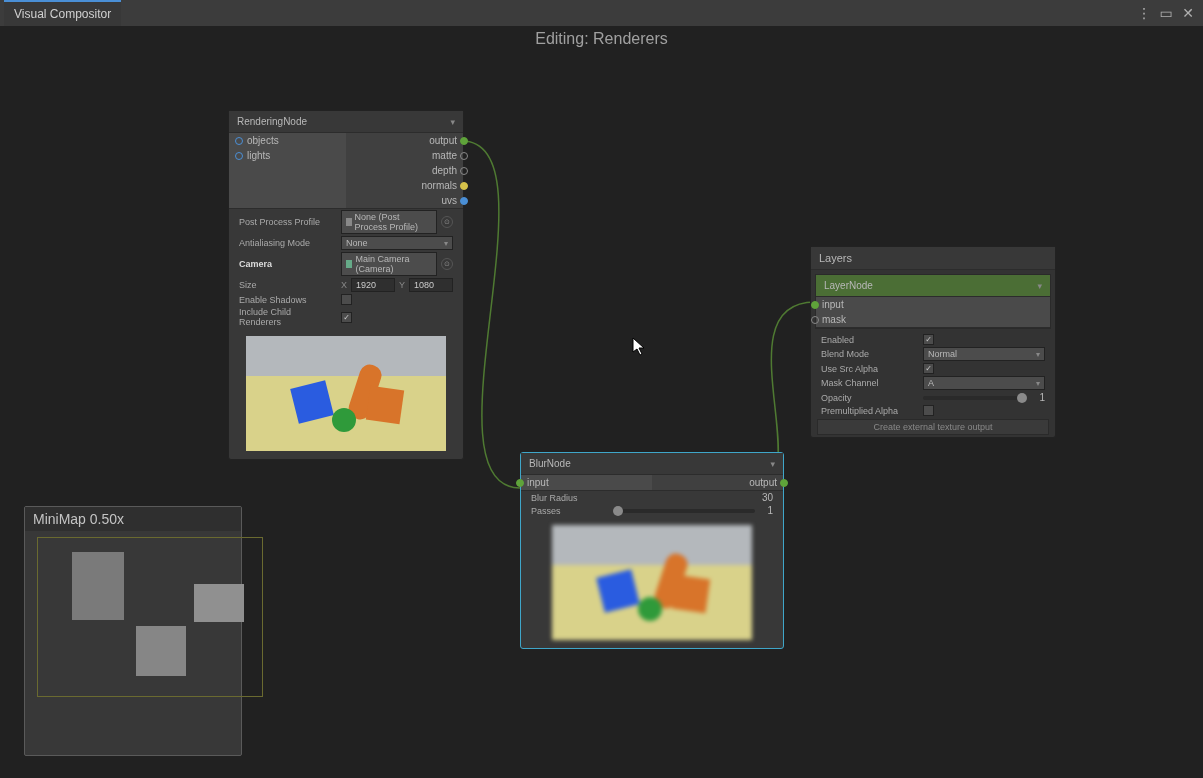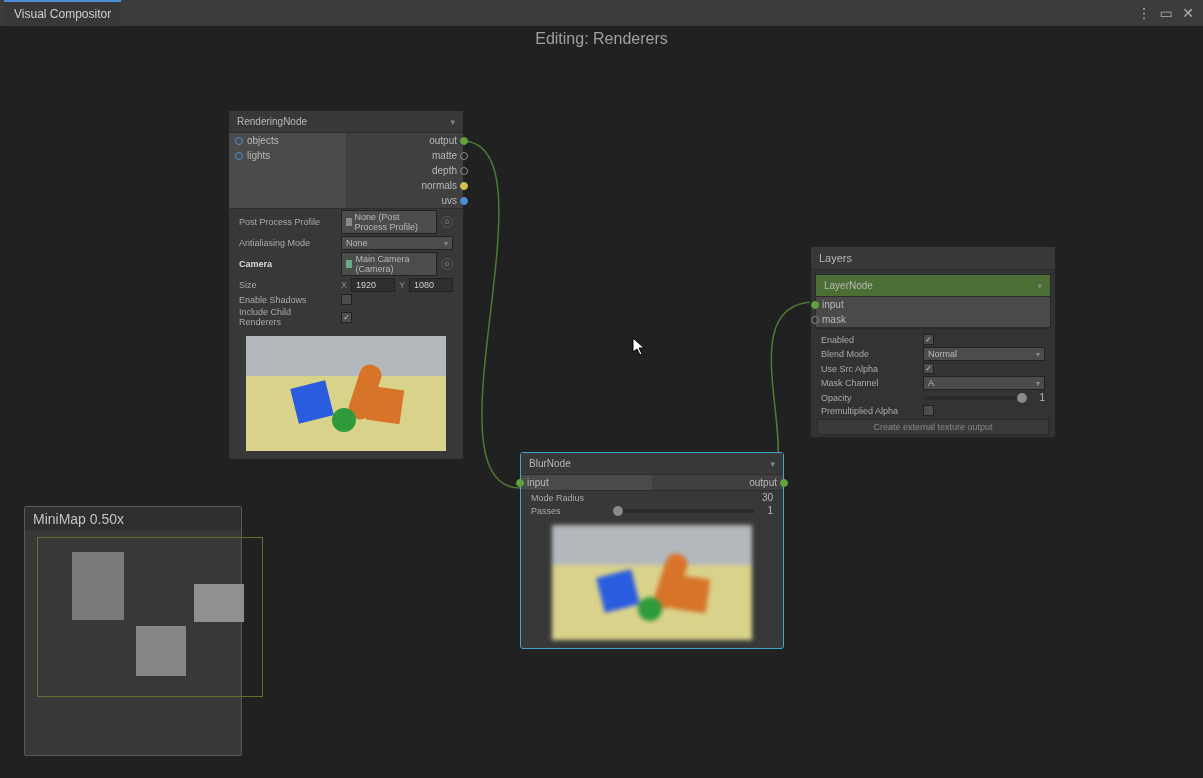--- a/index.html
+++ b/index.html
@@ -260,21 +260,21 @@
       </div>
       <div class="ports-right">
         <div class="port-line right">
             <span>output</span>
             <span class="port-dot green on-edge right-edge"></span>
           </div>
       </div>
     </div>
     <div class="props">
       <div class="prop-row">
-        <div class="prop-label" style="flex-basis:70px">Mode Radius</div>
+        <div class="prop-label" style="flex-basis:70px">Blur Radius</div>
         <div class="prop-ctl" style="justify-content:flex-end">
             <span>30</span>
           </div>
       </div>
       <div class="prop-row">
         <div class="prop-label" style="flex-basis:70px">Passes</div>
         <div class="prop-ctl">
           <div class="slider">
               <div class="slider-thumb" style="left:0"></div>
             </div>

